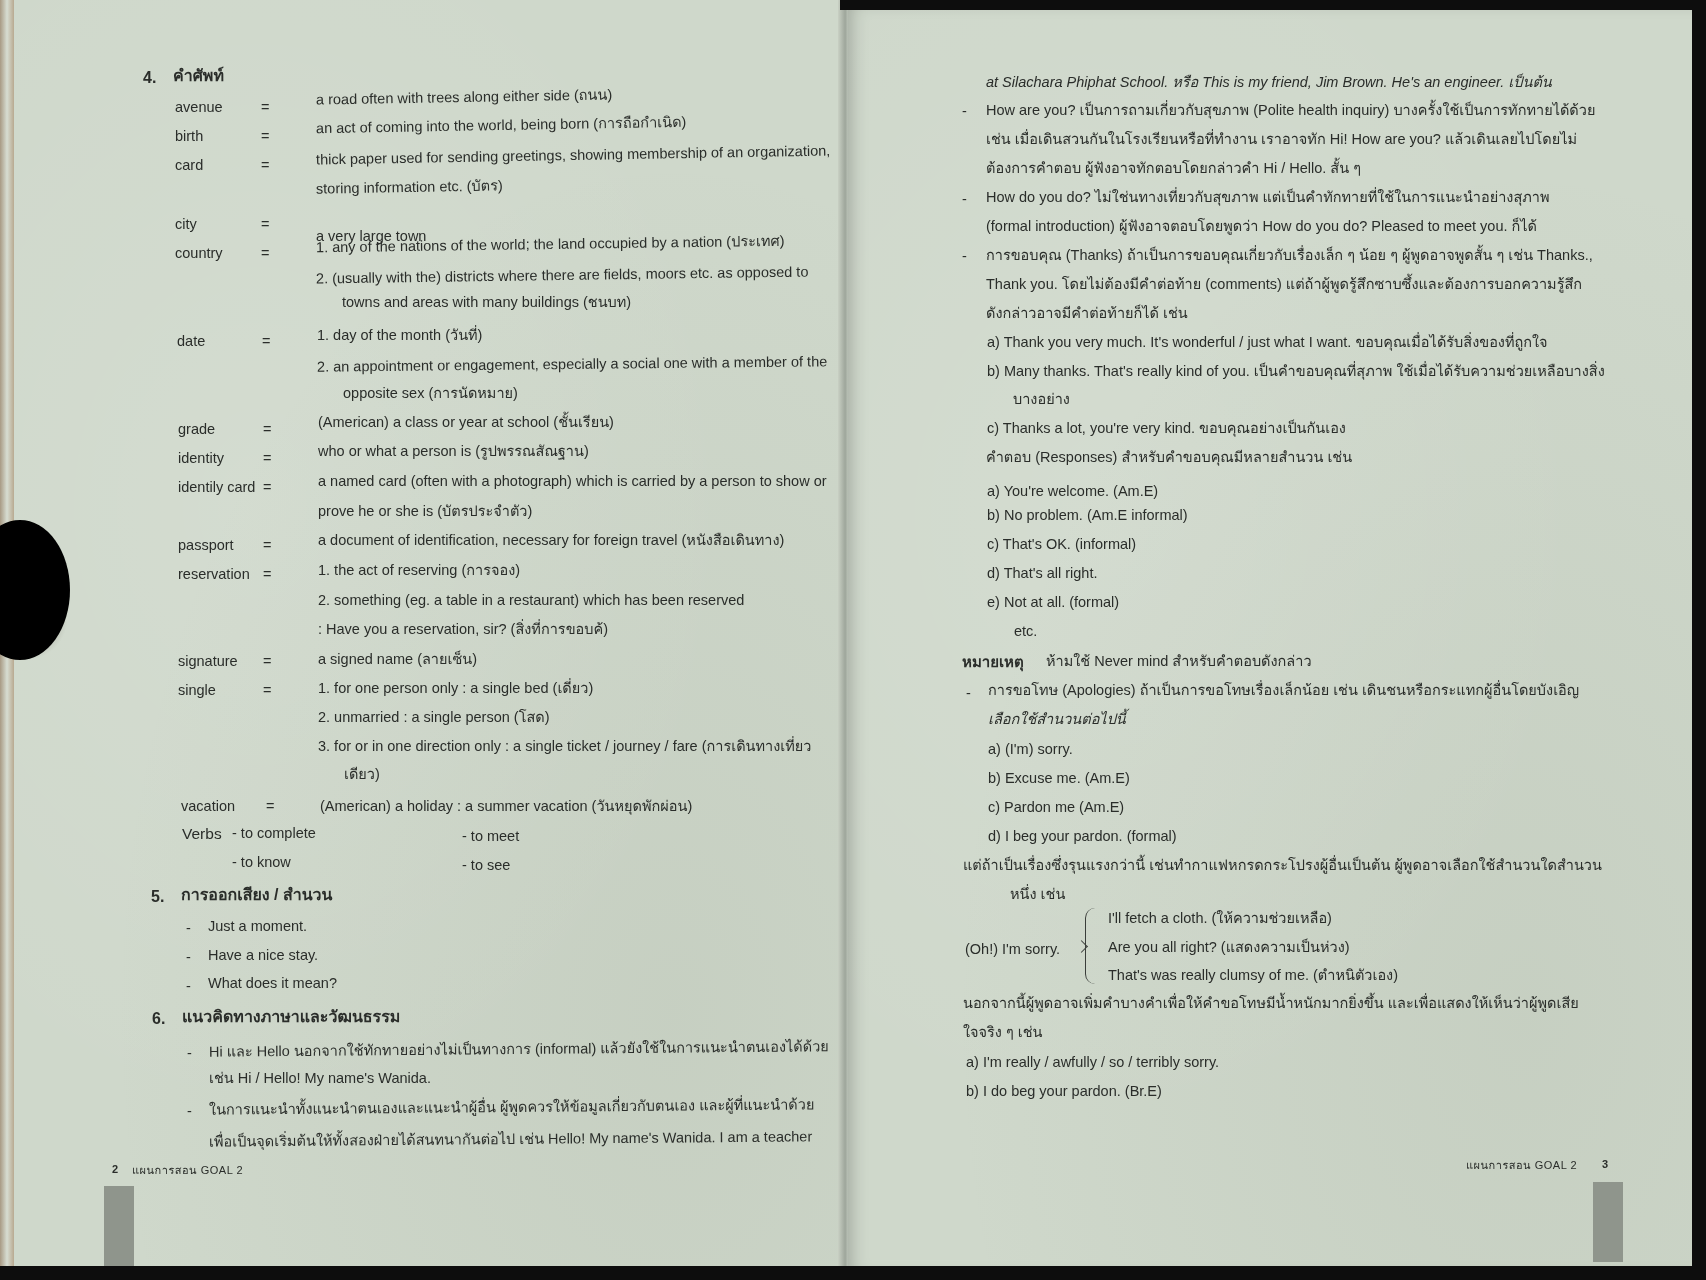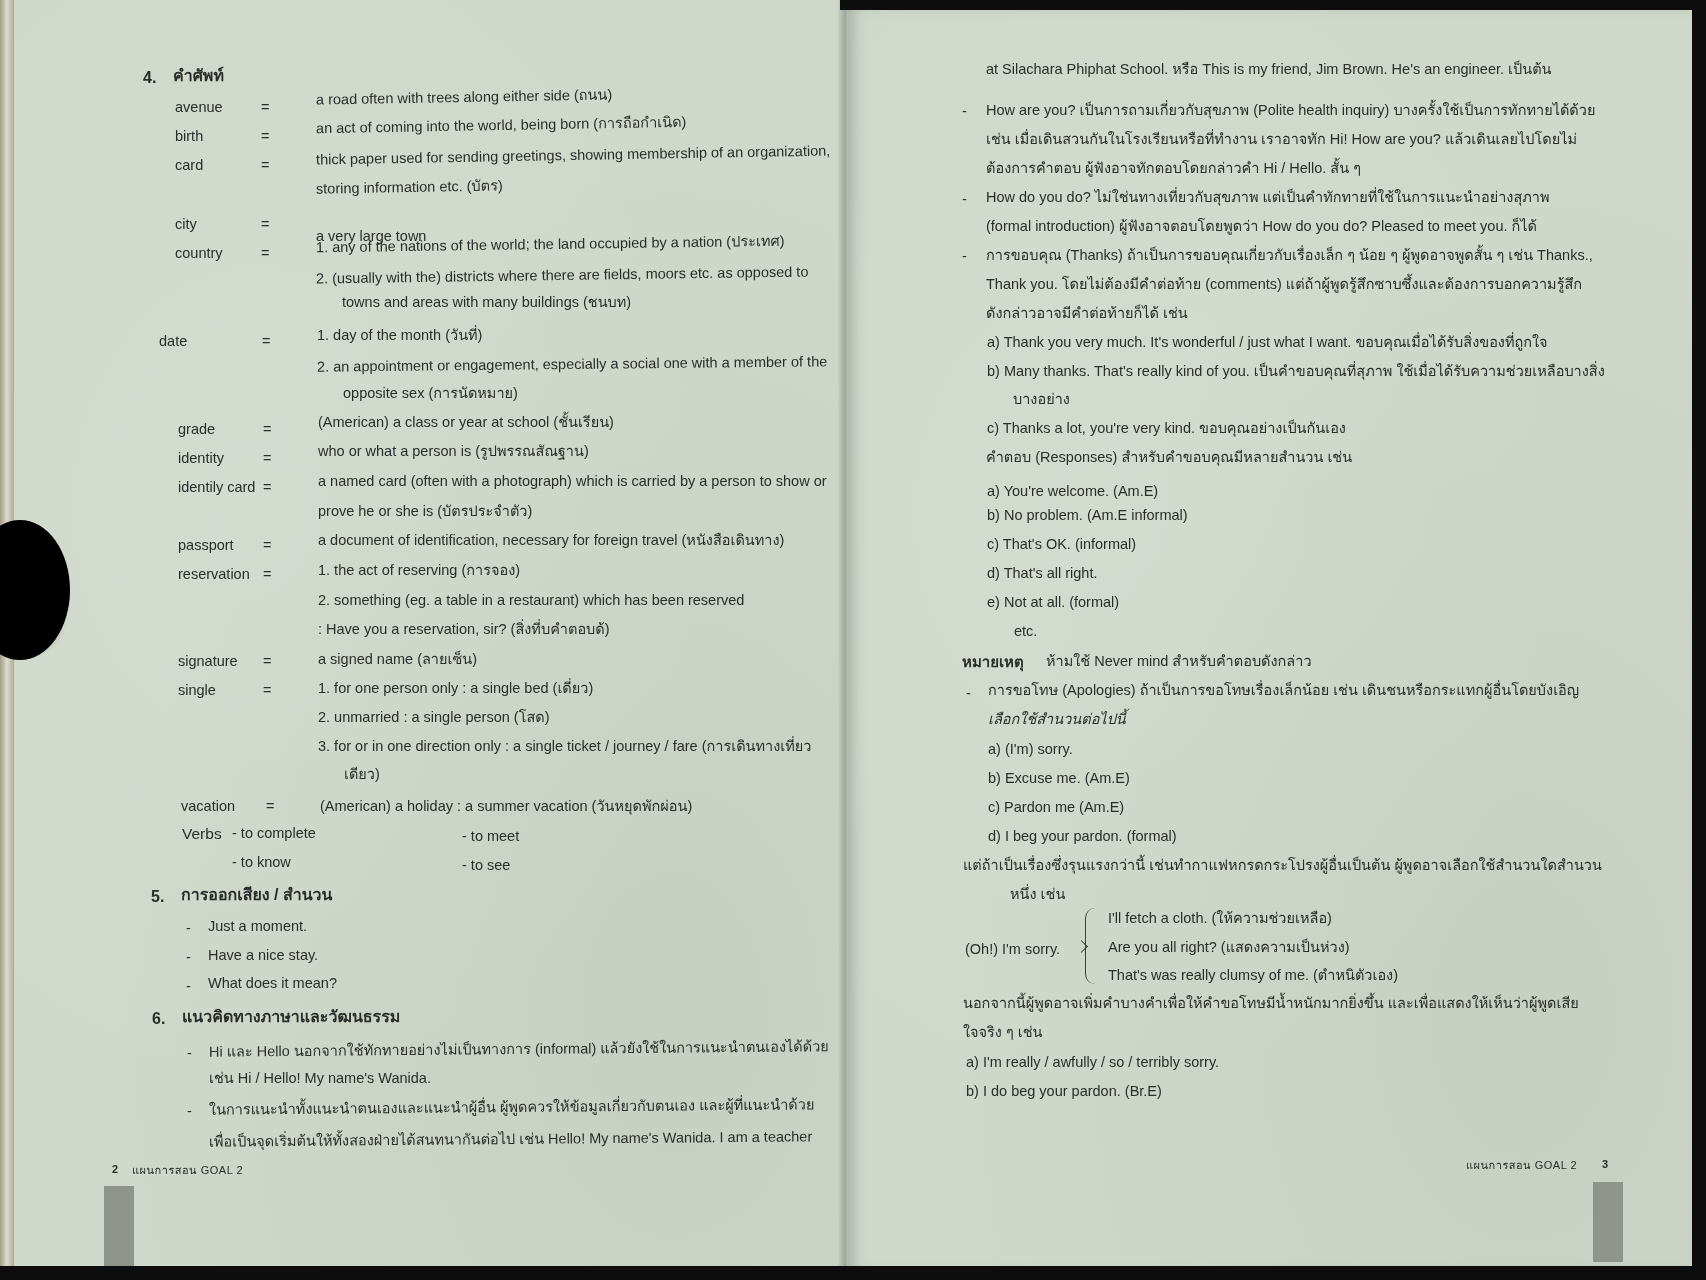--- a/index.html
+++ b/index.html
@@ -83,21 +83,21 @@
   <span class="t" style="left:175px; top:217px;">city</span>
   <span class="t" style="left:261px; top:217px;">=</span>
   <span class="t" style="left:316px; top:229px;">a very large town</span>
 
   <span class="t" style="left:175px; top:246px;">country</span>
   <span class="t" style="left:261px; top:246px;">=</span>
   <span class="t" style="left:316px; top:237px; transform:rotate(-0.8deg);">1.  any of the nations of the world; the land occupied by a nation (ประเทศ)</span>
   <span class="t" style="left:316px; top:268px; transform:rotate(-0.8deg);">2.  (usually with the) districts where there are fields, moors etc. as opposed to</span>
   <span class="t" style="left:342px; top:295px;">towns and areas with many buildings (ชนบท)</span>
 
-  <span class="t" style="left:159px; top:334px;text-align:center;">date</span>
+  <span class="t" style="left:177px; top:334px;text-align:center;">date</span>
   <span class="t" style="left:262px; top:334px;">=</span>
   <span class="t" style="left:317px; top:328px;">1.  day of the month (วันที่)</span>
   <span class="t" style="left:317px; top:357px; transform:rotate(-0.6deg);">2.  an appointment or engagement, especially a social one with a member of the</span>
   <span class="t" style="left:343px; top:386px;">opposite sex (การนัดหมาย)</span>
 
   <span class="t" style="left:178px; top:422px;">grade</span>
   <span class="t" style="left:263px; top:422px;">=</span>
   <span class="t" style="left:318px; top:415px;">(American) a class or year at school (ชั้นเรียน)</span>
 
   <span class="t" style="left:178px; top:451px;">identity</span>
@@ -110,21 +110,21 @@
   <span class="t" style="left:318px; top:504px;">prove he or she is (บัตรประจำตัว)</span>
 
   <span class="t" style="left:178px; top:538px;">passport</span>
   <span class="t" style="left:263px; top:538px;">=</span>
   <span class="t" style="left:318px; top:533px;">a document of identification, necessary for foreign travel (หนังสือเดินทาง)</span>
 
   <span class="t" style="left:178px; top:567px;">reservation</span>
   <span class="t" style="left:263px; top:567px;">=</span>
   <span class="t" style="left:318px; top:563px;">1.  the act of reserving (การจอง)</span>
   <span class="t" style="left:318px; top:593px;">2.  something (eg. a table in a restaurant) which has been reserved</span>
-  <span class="t" style="left:318px; top:622px;">: Have you a reservation, sir? (สิ่งที่บคำตอบด้)</span>
+  <span class="t" style="left:318px; top:622px;">: Have you a reservation, sir? (สิ่งที่การขอบค้)</span>
 
   <span class="t" style="left:178px; top:654px;">signature</span>
   <span class="t" style="left:263px; top:654px;">=</span>
   <span class="t" style="left:318px; top:652px;">a signed name (ลายเซ็น)</span>
 
   <span class="t" style="left:178px; top:683px;">single</span>
   <span class="t" style="left:263px; top:683px;">=</span>
   <span class="t" style="left:318px; top:681px;">1.  for one person only : a single bed (เดี่ยว)</span>
   <span class="t" style="left:318px; top:710px;">2.  unmarried : a single person (โสด)</span>
   <span class="t" style="left:318px; top:739px;">3.  for or in one direction only : a single ticket / journey / fare (การเดินทางเที่ยว</span>
@@ -162,21 +162,21 @@
   <span class="t" style="left:209px; top:1100px; transform:rotate(-0.5deg);">ในการแนะนำทั้งแนะนำตนเองและแนะนำผู้อื่น ผู้พูดควรให้ข้อมูลเกี่ยวกับตนเอง และผู้ที่แนะนำด้วย</span>
   <span class="t" style="left:209px; top:1132px; transform:rotate(-0.5deg);">เพื่อเป็นจุดเริ่มต้นให้ทั้งสองฝ่ายได้สนทนากันต่อไป เช่น Hello! My name's Wanida.  I am a teacher</span>
 </div>
 
 <div>
   <span class="t footer" style="left:112px; top:1164px; font-weight:bold;">2</span>
   <span class="t footer" style="left:132px; top:1165px;">แผนการสอน  GOAL  2</span>
 </div>
 
 <div>
-  <span class="t" style="left:986px; top:62px;">at Silachara Phiphat School.  หรือ  This is my friend, Jim Brown.  He's an engineer. เป็นต้น</span>
+  <span class="t" style="left:986px; top:75px;font-style:italic;">at Silachara Phiphat School.  หรือ  This is my friend, Jim Brown.  He's an engineer. เป็นต้น</span>
 
   <span class="t" style="left:962px; top:104px;">-</span>
   <span class="t" style="left:986px; top:103px;">How are you?  เป็นการถามเกี่ยวกับสุขภาพ (Polite health inquiry) บางครั้งใช้เป็นการทักทายได้ด้วย</span>
   <span class="t" style="left:986px; top:132px;">เช่น เมื่อเดินสวนกันในโรงเรียนหรือที่ทำงาน เราอาจทัก Hi! How are you?  แล้วเดินเลยไปโดยไม่</span>
   <span class="t" style="left:986px; top:161px;">ต้องการคำตอบ ผู้ฟังอาจทักตอบโดยกล่าวคำ Hi / Hello. สั้น ๆ</span>
 
   <span class="t" style="left:962px; top:192px;">-</span>
   <span class="t" style="left:986px; top:190px;">How do you do?  ไม่ใช่นทางเที่ยวกับสุขภาพ  แต่เป็นคำทักทายที่ใช้ในการแนะนำอย่างสุภาพ</span>
   <span class="t" style="left:986px; top:219px;">(formal introduction) ผู้ฟังอาจตอบโดยพูดว่า How do you do?  Pleased to meet you. ก็ได้</span>
 

